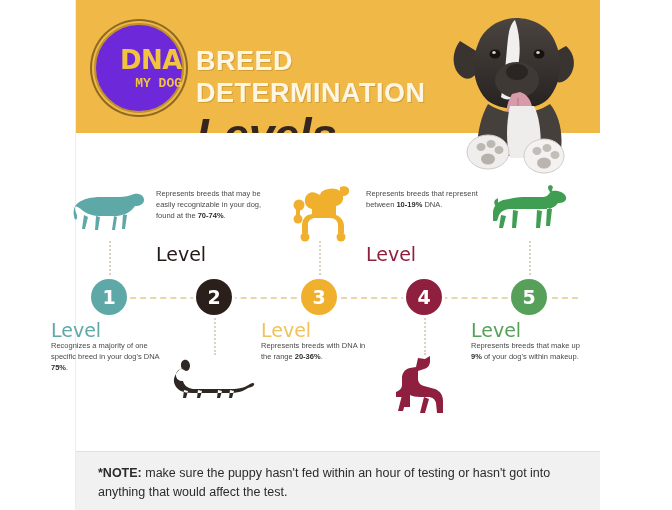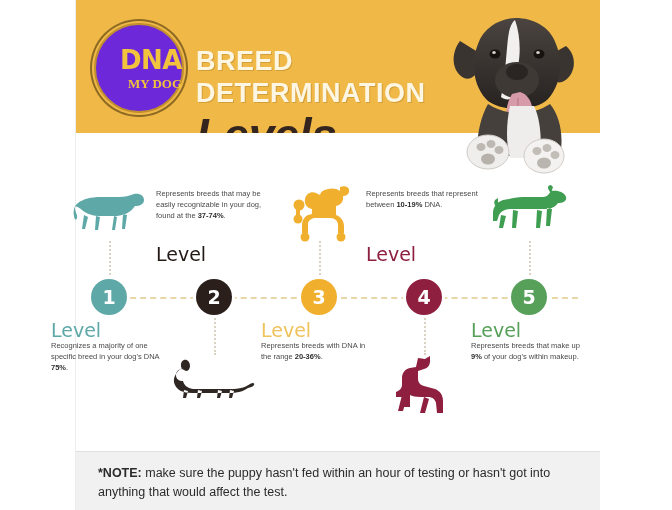--- a/index.html
+++ b/index.html
@@ -65,21 +65,21 @@
     font-size: 26px;
     letter-spacing: -0.5px;
     font-family: "DejaVu Sans", sans-serif;
   }
   #logo-mydog {
     color: #f2c33c;
     font-weight: bold;
     font-size: 13px;
     letter-spacing: 0px;
     margin-top: 4px;
-    font-family: Liberation Serif, serif;
+    font-family: Liberation Mono, monospace;
   }
 
   #title-block {
     position: absolute;
     left: 120px;
     top: 10px;
     width: 290px;
     margin-top: 36px;
   }
   .title-line1, .title-line2 {
@@ -309,21 +309,21 @@
       <div class="connector"></div>
       <div class="circle" style="background:#5ea8a8;">1</div>
       <div class="level-word" style="color:#5ea8a8;">Level</div>
       <div class="desc">
         <span>Recognizes a majority of one specific breed in your dog's DNA </span><b>75%</b><span>.</span>
       </div>
     </div>
 
     <div class="node above" style="left:138px;">
       <div class="desc">
-        <span>Represents breeds that may be easily recognizable in your dog, found at the </span><b>37-74%</b><span>.</span>
+        <span>Represents breeds that may be easily recognizable in your dog, found at the </span><b>70-74%</b><span>.</span>
       </div>
       <div class="level-word" style="color:#231a17;">Level</div>
       <div class="circle" style="background:#2b1f1c;">2</div>
       <div class="connector"></div>
       <div class="silhouette">
         <svg width="84" height="44" viewBox="0 0 84 44">
           <path d="M13 13 C8 13 4 16 4 20 C4 24 7 26 11 26 C12 30 15 33 21 34 L58 34 C68 34 74 32 78 29 C81 27 83 28 82 30 C81 32 78 32 76 33 C72 36 66 38 56 38 L20 38 C11 38 5 35 3 30 C1 26 2 22 4 19 C6 15 9 13 13 13 Z
                    M10 14 C8 10 9 6 12 5 C15 4 18 7 18 11 C18 14 16 16 14 16 Z
                    M12 35 L11 43 L14 43 L16 36 Z
                    M26 35 L25 43 L28 43 L30 36 Z

